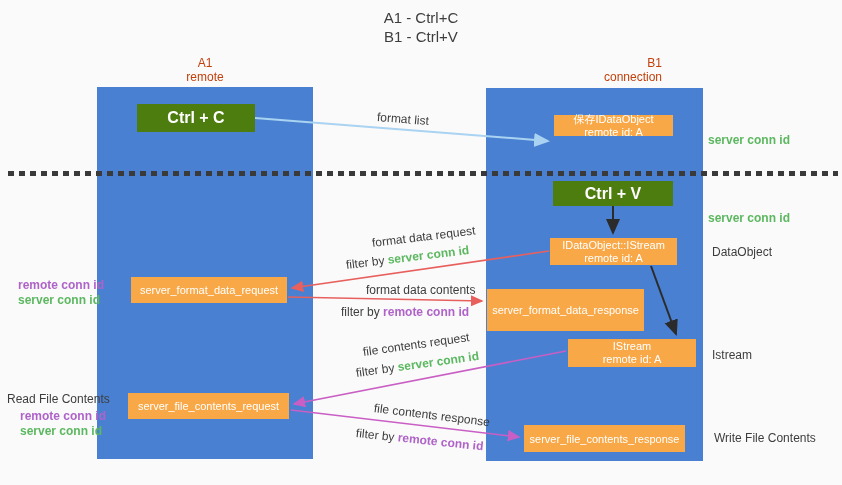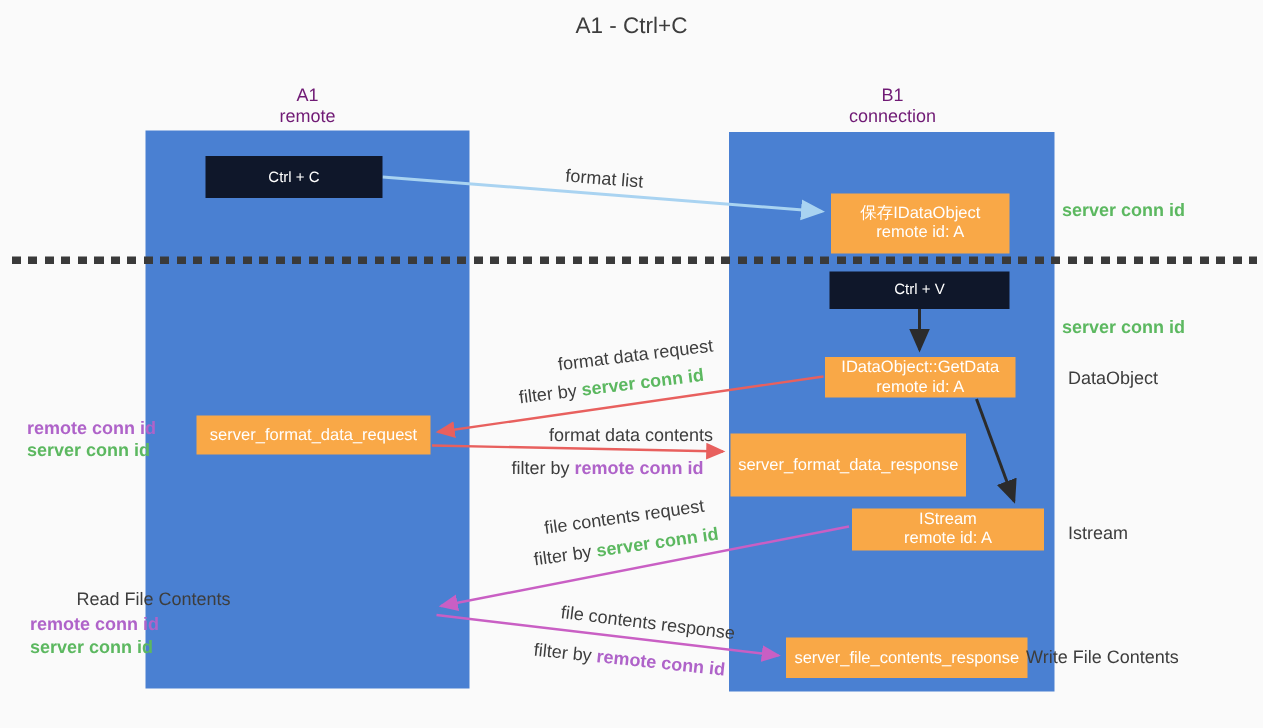--- a/index.html
+++ b/index.html
@@ -2,54 +2,55 @@
 <html><head>
 <meta charset="utf-8">
 <style>
   * { margin:0; padding:0; box-sizing:border-box; }
   body { background:#fafafa; }
   .canvas { position:relative; width:842px; height:485px; background:#fafafa;
             font-family:"Liberation Sans", sans-serif; overflow:hidden;border-radius:15px; }
   .title { position:absolute; top:8px; left:0; width:100%; text-align:center;
            font-size:15px; line-height:19px; color:#3d3d3d; z-index:4; }
   .col-header { position:absolute; text-align:center; font-size:12px; line-height:14px;
-                color:#701a75; z-index:4; }
+                color:#c2410c; z-index:4; }
   .lifeline { position:absolute; background:#4a80d2; z-index:1; }
   .lifeline-a { left:97px; top:87px; width:216px; height:372px; }
   .lifeline-b { left:486px; top:88px; width:217px; height:373px; }
   .dotted { position:absolute; top:171px; left:8px; width:830px; height:5px; z-index:2;
             background:repeating-linear-gradient(to right,#3a3a3a 0 6px,transparent 6px 11px); }
   .arrows { position:absolute; left:0; top:0; z-index:2; pointer-events:none; }
   .box { position:absolute; display:flex; flex-direction:column; align-items:center;
          justify-content:center; color:#fff; text-align:center; z-index:3; }
-  .green { background:#0f172a; font-size:10px; }
+  .green { background:#4d7c0f; font-size:16px;font-weight:bold; }
   .orange { background:#f9a847; }
   .box .l1, .box .l2 { font-size:11px; line-height:13px; }
   .single { font-size:11px; }
   .flabel { position:absolute; font-size:12px; color:#3d3d3d; white-space:nowrap;
             z-index:4; transform-origin:left center; }
   .side { position:absolute; font-size:12px; color:#3d3d3d; white-space:nowrap; z-index:4; }
   .green-t { color:#5cb860; font-weight:bold; }
   .purple-t { color:#af63c9; font-weight:bold; }
   .stack { line-height:15px; font-size:12px; }
 </style>
 </head>
 <body>
 
 <div class="canvas">
 
   <div class="title">
     <div>A1 - Ctrl+C</div>
+    <div>B1 - Ctrl+V</div>
   </div>
 
   <div class="col-header" style="left:155px; top:56px; width:100px;">
     <div>A1</div>
     <div>remote</div>
   </div>
-  <div class="col-header" style="left:545px; top:56px; width:100px;">
+  <div class="col-header" style="left:562px; top:56px; width:100px;text-align:right;">
     <div>B1</div>
     <div>connection</div>
   </div>
 
   <div class="lifeline lifeline-a"></div>
   <div class="lifeline lifeline-b"></div>
 
   <div class="dotted"></div>
 
   <svg class="arrows" width="842" height="485">
@@ -71,41 +72,42 @@
     <line x1="613" y1="206" x2="613" y2="233" stroke="#2b2b2b" stroke-width="2" marker-end="url(#m-black)"></line>
     <line x1="651" y1="266" x2="676" y2="334" stroke="#2b2b2b" stroke-width="2" marker-end="url(#m-black)"></line>
     <line x1="549" y1="251" x2="292" y2="288" stroke="#e8605e" stroke-width="1.6" marker-end="url(#m-red)"></line>
     <line x1="288" y1="297" x2="482" y2="301" stroke="#e8605e" stroke-width="1.6" marker-end="url(#m-red)"></line>
     <line x1="566" y1="351" x2="294" y2="404" stroke="#c95fc4" stroke-width="1.6" marker-end="url(#m-magenta)"></line>
     <line x1="291" y1="410" x2="519" y2="437" stroke="#c95fc4" stroke-width="1.6" marker-end="url(#m-magenta)"></line>
   </svg>
 
   <div class="box green" style="left:137px; top:104px; width:118px; height:28px;">Ctrl + C</div>
 
-  <div class="box orange" style="left:554px; top:129px; width:119px; height:40px;">
+  <div class="box orange" style="left:554px; top:115px; width:119px; height:21px;">
     <div class="l1">保存IDataObject</div>
     <div class="l2">remote id: A</div>
   </div>
 
   <div class="box green" style="left:553px; top:181px; width:120px; height:25px;">Ctrl + V</div>
 
   <div class="box orange" style="left:550px; top:238px; width:127px; height:27px;">
-    <div class="l1">IDataObject::GetData</div>
+    <div class="l1">IDataObject::IStream</div>
     <div class="l2">remote id: A</div>
   </div>
 
   <div class="box orange single" style="left:131px; top:277px; width:156px; height:26px;">server_format_data_request</div>
 
   <div class="box orange single" style="left:487px; top:289px; width:157px; height:42px;">server_format_data_response</div>
 
   <div class="box orange" style="left:568px; top:339px; width:128px; height:28px;">
     <div class="l1">IStream</div>
     <div class="l2">remote id: A</div>
   </div>
 
+  <div class="box orange single" style="left:128px; top:393px; width:161px; height:26px;">server_file_contents_request</div>
 
   <div class="box orange single" style="left:524px; top:425px; width:161px; height:27px;">server_file_contents_response</div>
 
   <div class="flabel" style="left:377px; top:110px; transform:rotate(4.5deg);">format list</div>
 
   <div class="flabel" style="left:372px; top:236px; transform:rotate(-7deg);">format data request</div>
   <div class="flabel" style="left:346px; top:258px; transform:rotate(-7deg);">
     <span>filter by</span>
     <span class="green-t">server conn id</span>
   </div>
@@ -126,25 +128,25 @@
   <div class="flabel" style="left:356px; top:426px; transform:rotate(6deg);">
     <span>filter by</span>
     <span class="purple-t">remote conn id</span>
   </div>
 
   <div class="side stack" style="left:18px; top:278px;">
     <div class="purple-t">remote conn id</div>
     <div class="green-t">server conn id</div>
   </div>
 
-  <div class="side" style="left:7px; top:392px;margin-left:44px;">Read File Contents</div>
+  <div class="side" style="left:7px; top:392px;">Read File Contents</div>
   <div class="side stack" style="left:20px; top:409px;">
     <div class="purple-t">remote conn id</div>
     <div class="green-t">server conn id</div>
   </div>
 
   <div class="side green-t" style="left:708px; top:133px;">server conn id</div>
   <div class="side green-t" style="left:708px; top:211px;">server conn id</div>
   <div class="side" style="left:712px; top:245px;">DataObject</div>
   <div class="side" style="left:712px; top:348px;">Istream</div>
-  <div class="side" style="left:684px; top:431px;">Write File Contents</div>
+  <div class="side" style="left:714px; top:431px;">Write File Contents</div>
 
 </div>
 
 </body></html>

